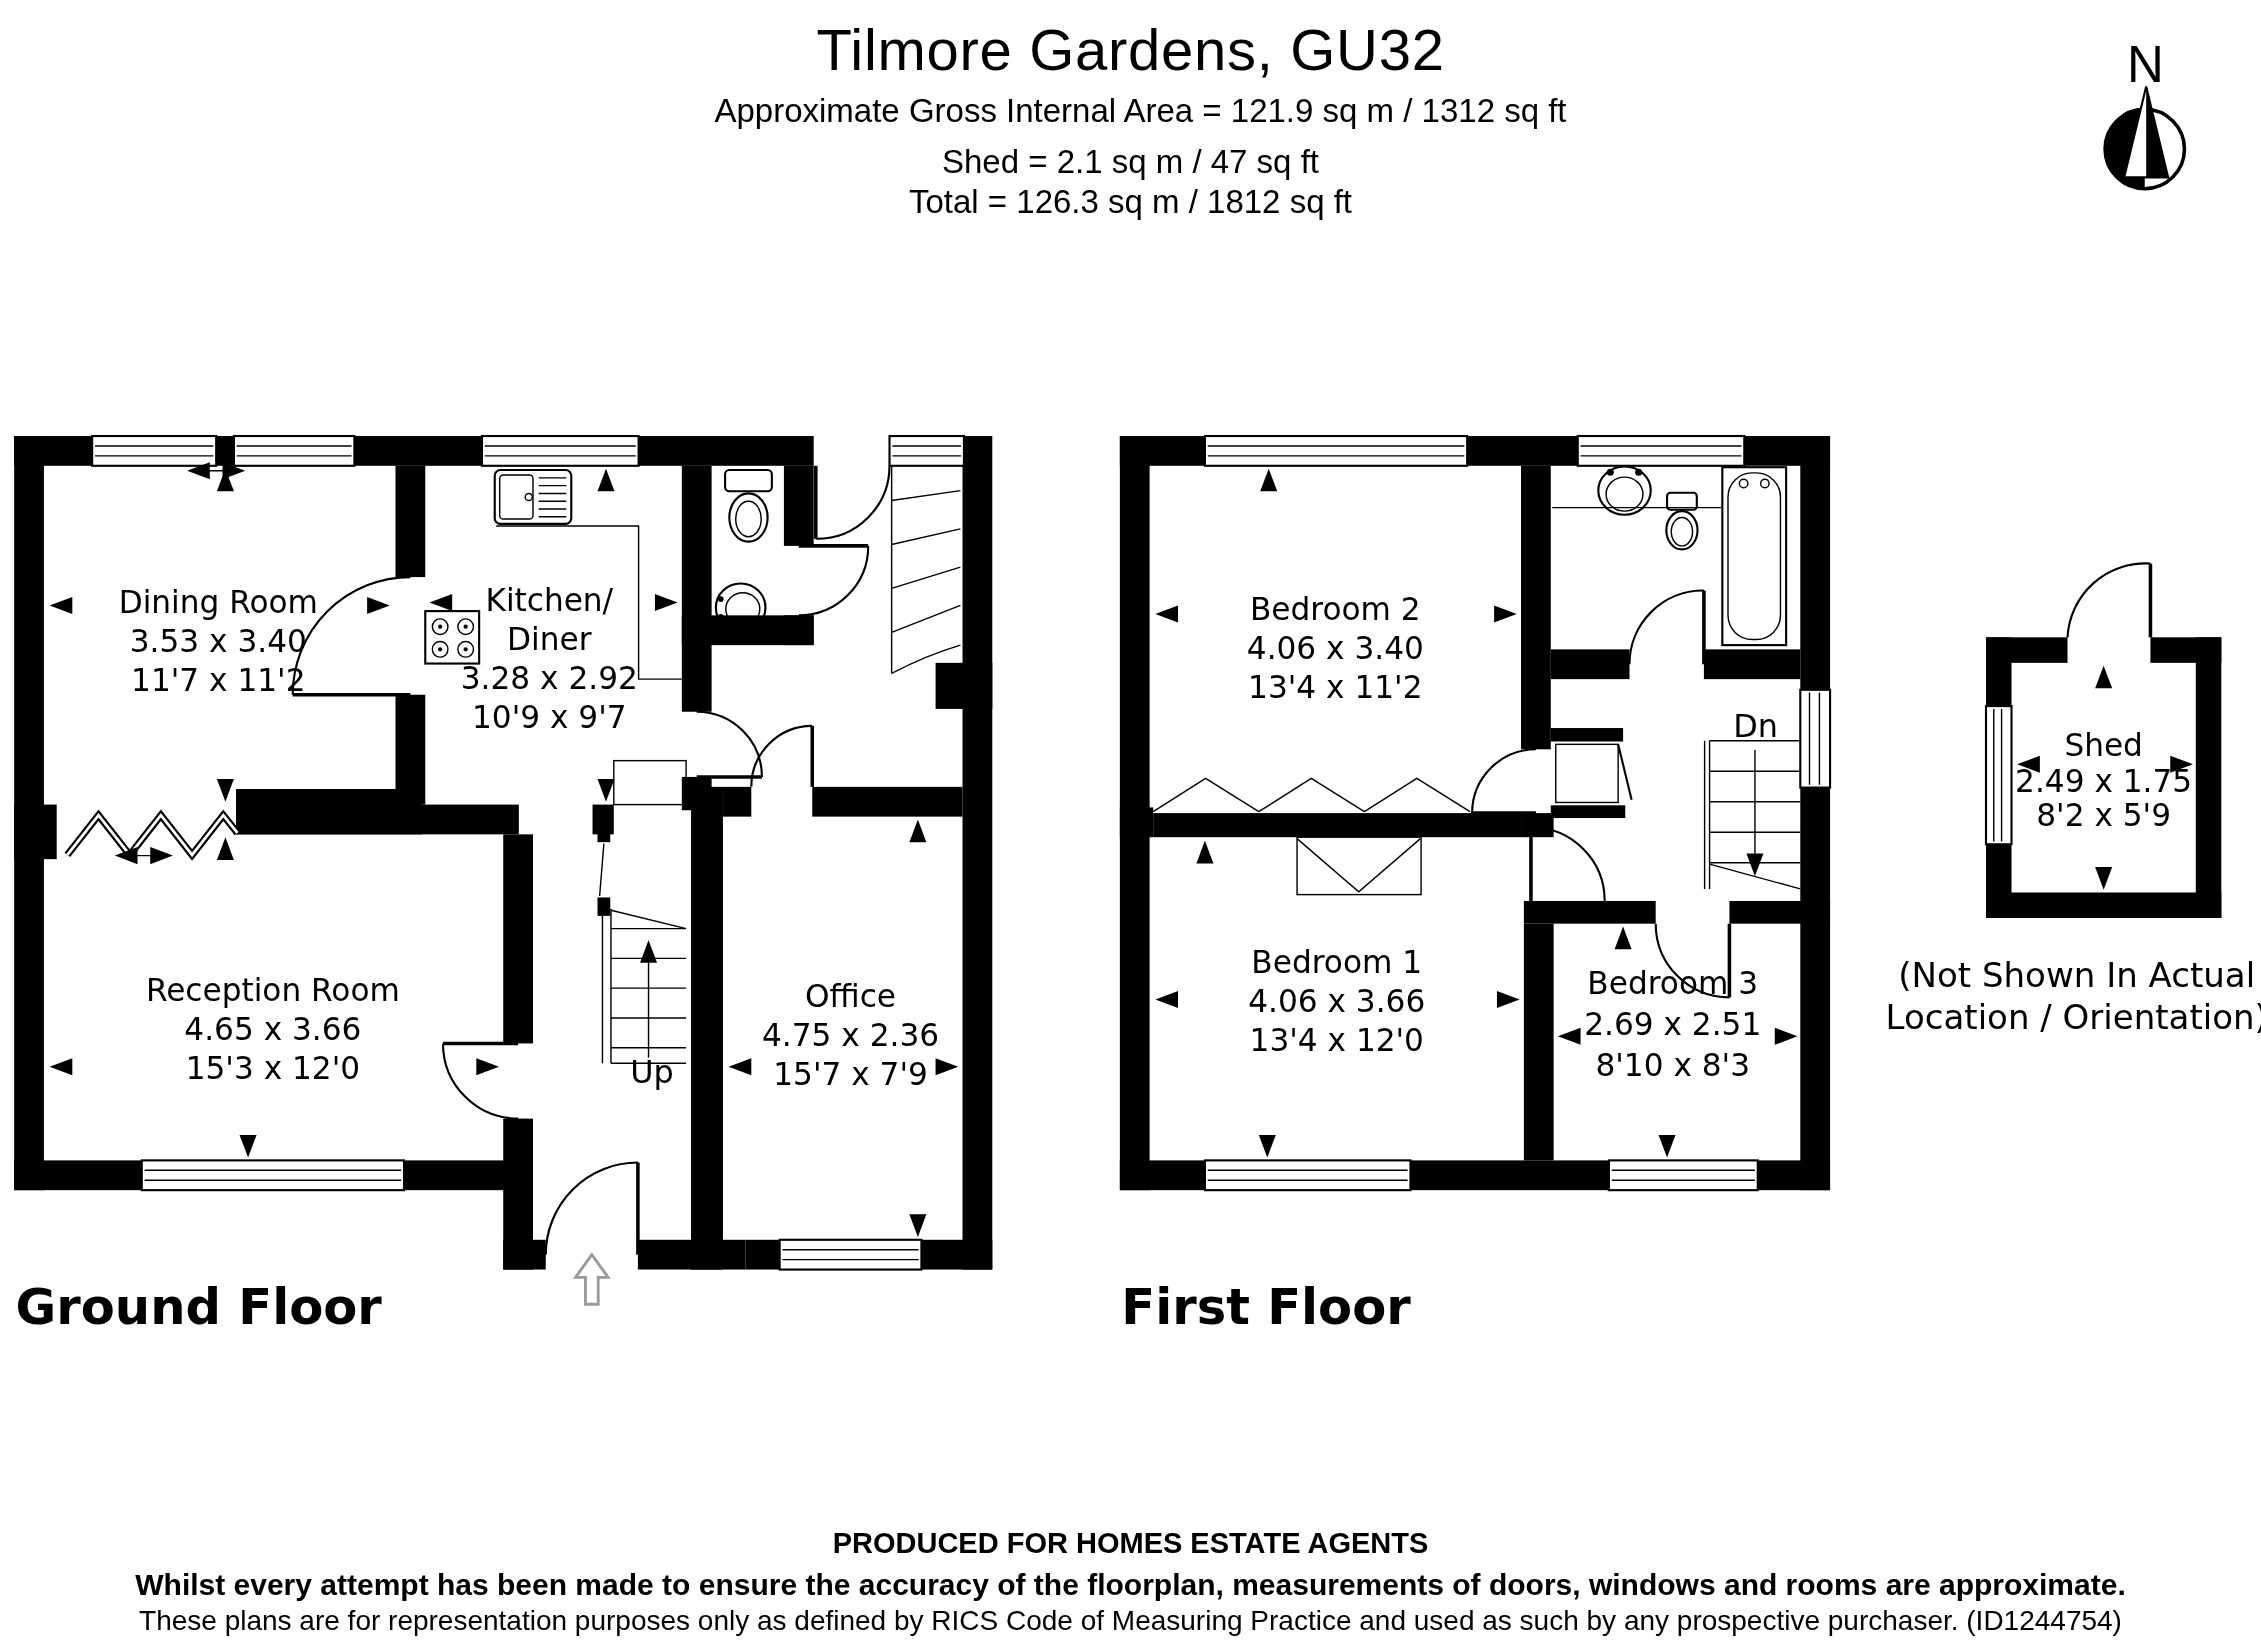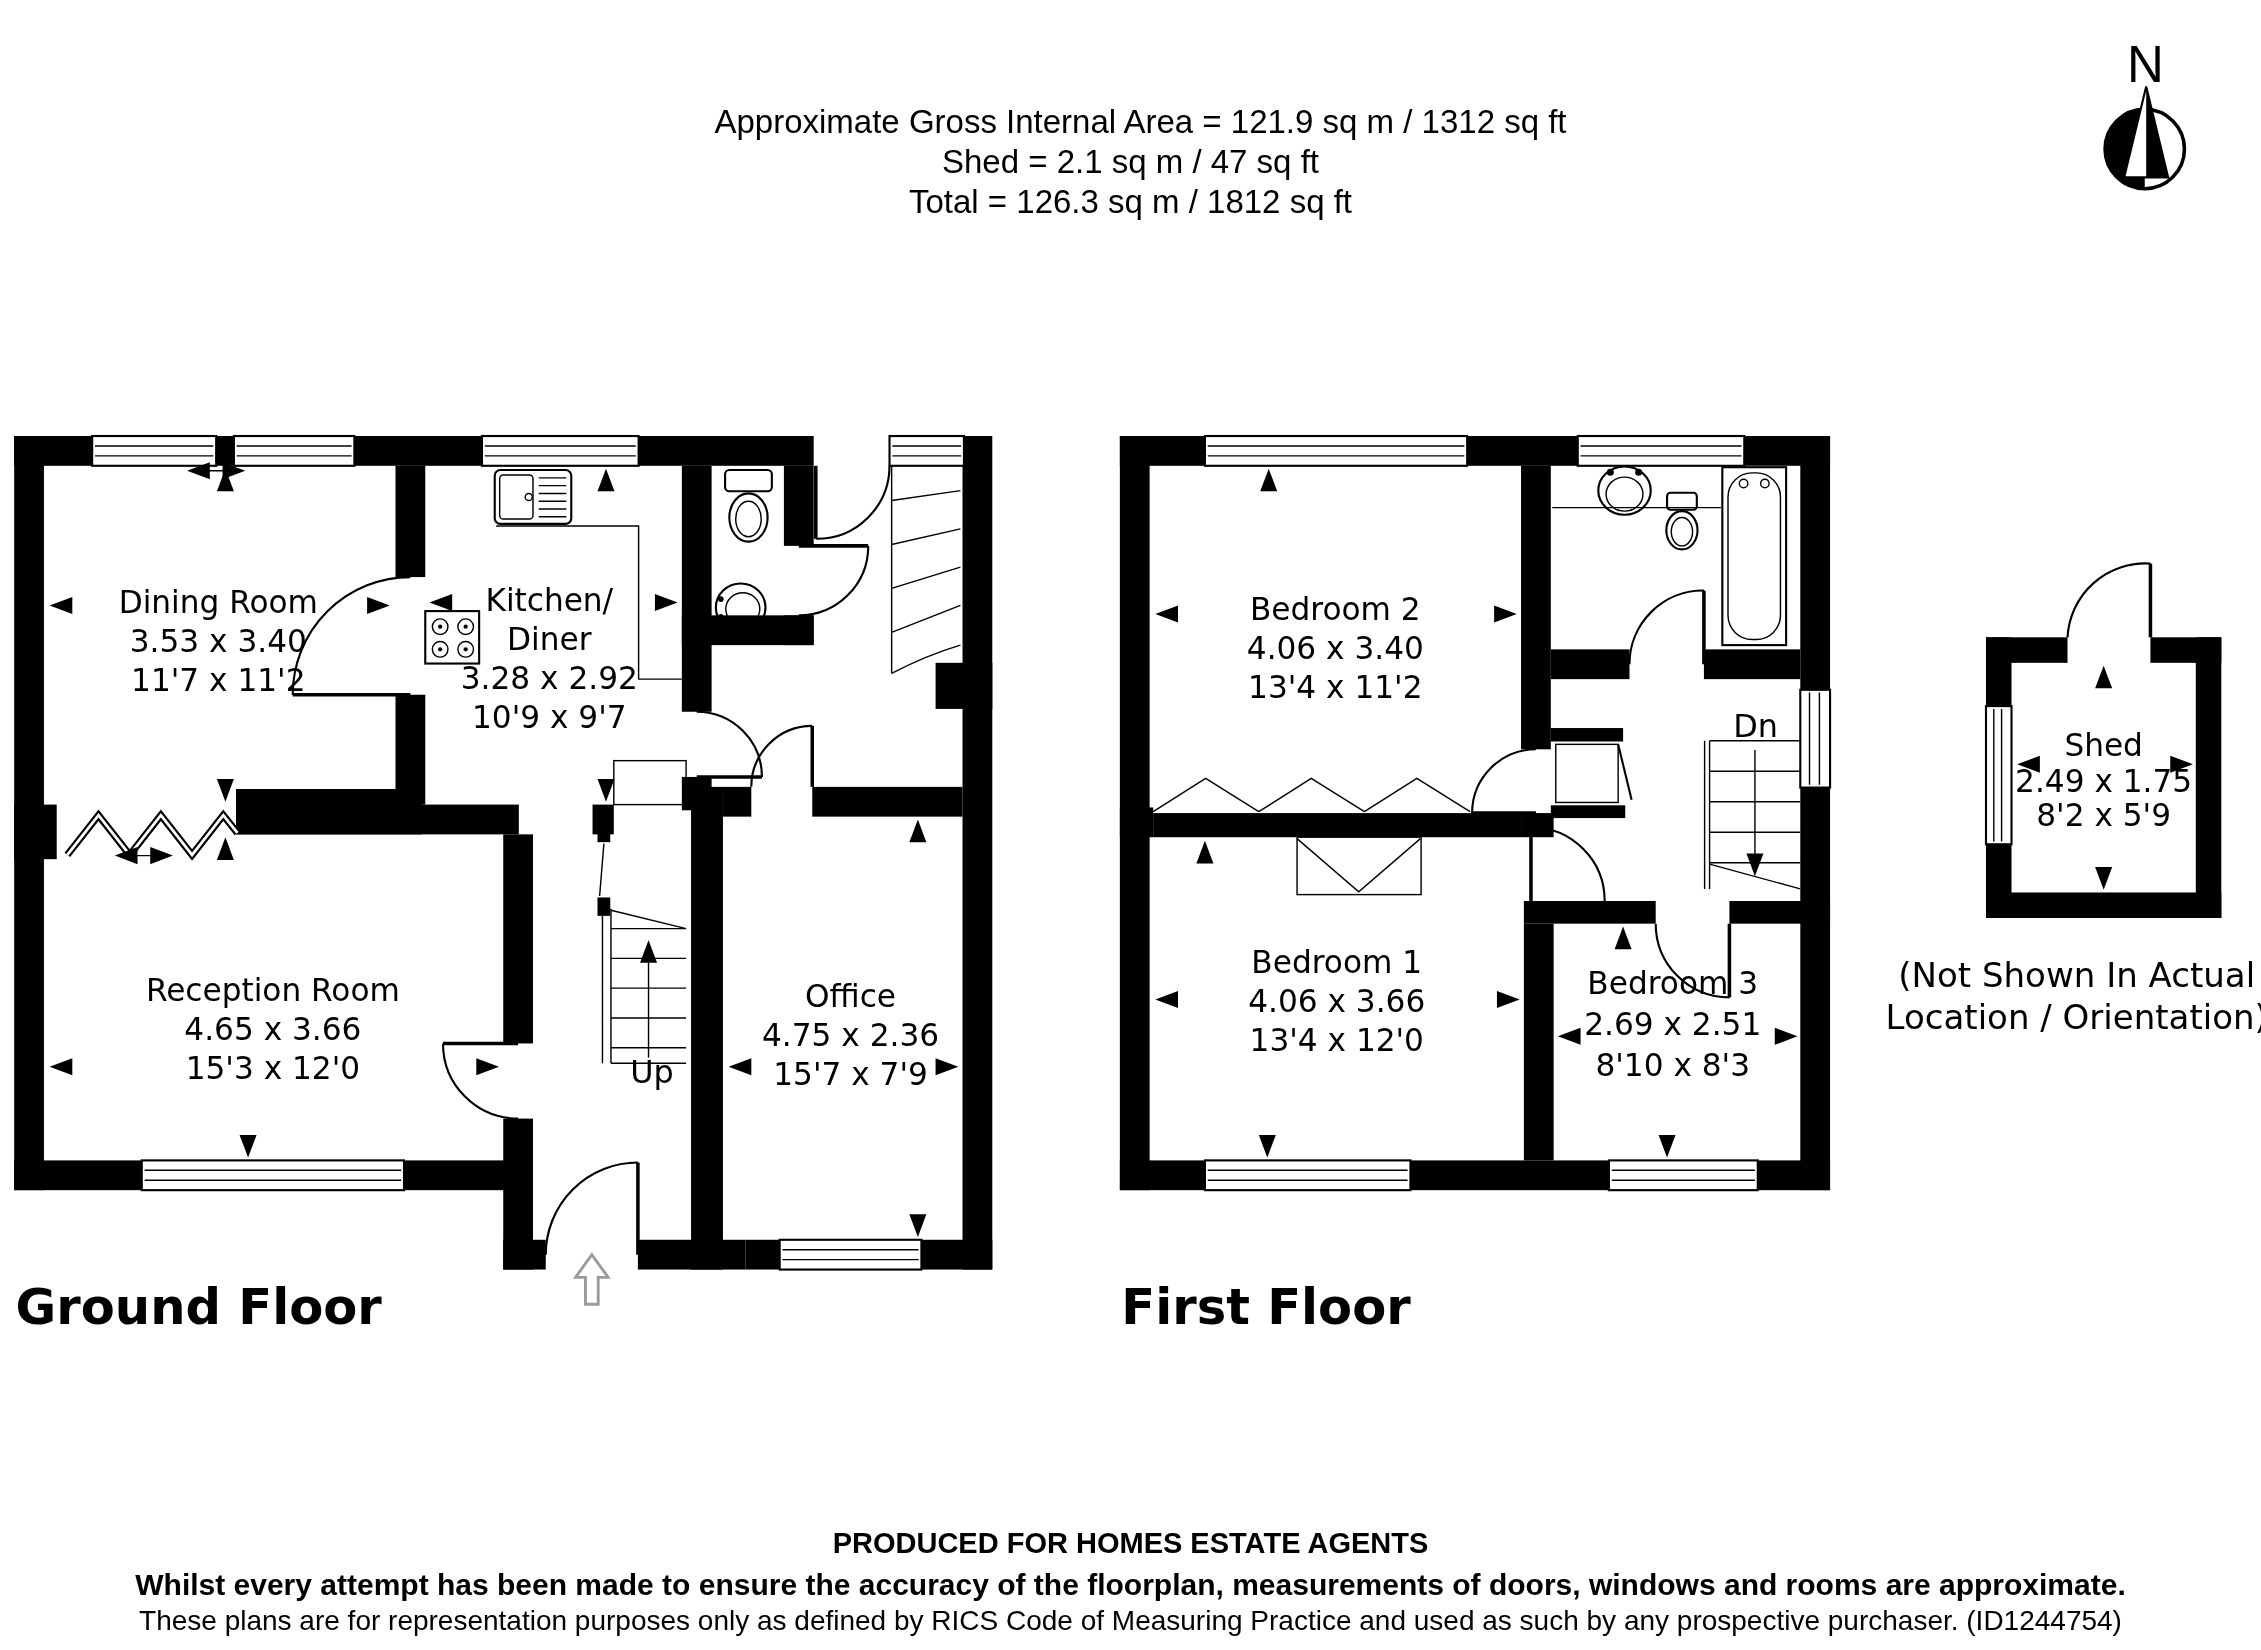--- a/index.html
+++ b/index.html
@@ -1,20 +1,20 @@
 <!DOCTYPE html>
 <html style="font-size:11.3px"><head>
 <meta charset="utf-8">
 <style>
   html,body{margin:0;padding:0;background:#fff;}
   #page{position:relative;width:2261px;height:1651px;background:#fff;overflow:hidden;
         font-family:"Liberation Sans",sans-serif;color:#000;}
   .hdr{position:absolute;left:0;right:0;text-align:center;white-space:nowrap;}
   #title{top:15.6px;font-size:58px;letter-spacing:0.7px;}
-  #sub1{top:103px;font-size:33px;padding-left:20px;}
+  #sub1{top:92px;font-size:33px;padding-left:20px;}
   #sub2{top:143px;font-size:33px;}
   #sub3{top:183px;font-size:33px;}
   #f1{top:1527px;font-size:29px;font-weight:bold;}
   #f2{top:1568px;font-size:30px;font-weight:bold;}
   #f3{top:1605px;font-size:28px;}
   svg{position:absolute;left:0;top:0;}
   .wall{fill:#000;stroke:none;}
   .thin{fill:none;stroke:#000;stroke-width:3;}
   .thin2{fill:none;stroke:#000;stroke-width:2;}
   .leaf{stroke:#000;stroke-width:5;fill:none;}
@@ -383,20 +383,21 @@
     </g>
     <g>
       <text class="rtxt" x="2968" y="1067">Shed</text>
       <text class="rtxt" x="2968" y="1117">2.49 x 1.75</text>
       <text class="rtxt" x="2968" y="1165">8'2 x 5'9</text>
     </g>
     <text class="notetxt" x="2930" y="1392">(Not Shown In Actual</text>
     <text class="notetxt" x="2930" y="1452">Location / Orientation)</text>
   </svg>
 
+  <div class="hdr" id="title">Tilmore Gardens, GU32</div>
   <div class="hdr" id="sub1">Approximate Gross Internal Area = 121.9 sq m / 1312 sq ft</div>
   <div class="hdr" id="sub2">Shed = 2.1 sq m / 47 sq ft</div>
   <div class="hdr" id="sub3">Total = 126.3 sq m / 1812 sq ft</div>
 
   <div class="hdr" id="f1">PRODUCED FOR HOMES ESTATE AGENTS</div>
   <div class="hdr" id="f2">Whilst every attempt has been made to ensure the accuracy of the floorplan, measurements of doors, windows and rooms are approximate.</div>
   <div class="hdr" id="f3">These plans are for representation purposes only as defined by RICS Code of Measuring Practice and used as such by any prospective purchaser. (ID1244754)</div>
 </div>
 
 

